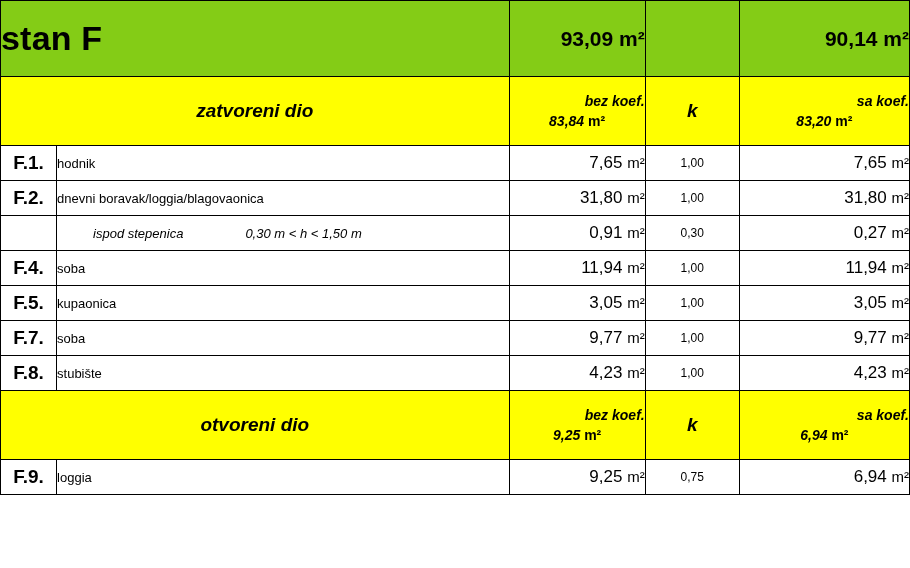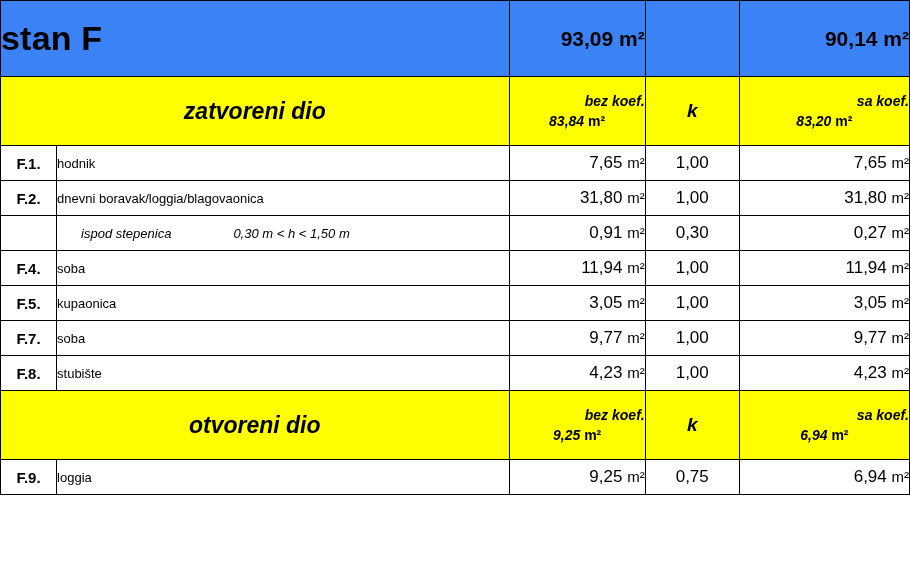--- a/index.html
+++ b/index.html
@@ -33,21 +33,21 @@
   }
   
   .c-code   { width: 56px; }
   .c-name   { width: 452px; }
   .c-area   { width: 136px; }
   .c-k      { width: 94px; }
   .c-area2  { width: 170px; }
 
   
   tr.hdr td {
-    background: #3b82f6;
+    background: #84cc16;
     height: 75px;
     margin-left: 24px;
   }
   .title-cell {
     font-size: 34px;
     font-weight: bold;
     padding-left: 28px;
     letter-spacing: 0.2px;
   }
   .hdr-area {
@@ -58,21 +58,21 @@
     white-space: nowrap;
   }
   .hdr-blank { background: #d9d9d9; }
 
   
   tr.section td {
     background: #ffff00;
     height: 68px;
   }
   .sec-label {
-    font-size: 23px;
+    font-size: 19px;
     font-style: italic;
     font-weight: bold;
     text-align: center;
   }
   .sec-sum {
     font-size: 14px;
     font-weight: bold;
     font-style: italic;
     text-align: right;
     padding-right: 10px;
@@ -88,47 +88,47 @@
   .sec-k {
     font-size: 19px;
     font-weight: bold;
     font-style: italic;
     text-align: center;
   }
 
   
   tr.data td { height: 34px; }
   .code {
-    font-size: 15px;
+    font-size: 19px;
     font-weight: bold;
     text-align: center;
   }
   .name {
     font-size: 13px;
     padding-left: 14px;
   }
   .name.sub {
     font-style: italic;
-    padding-left: 24px;
+    padding-left: 36px;
   }
   .name.sub .cond {
     display: inline-block;
     margin-left: 62px;
     font-style: italic;
   }
   .num {
     font-size: 17px;
     text-align: right;
     padding-right: 10px;
     white-space: nowrap;
     margin-left: 28px;
   }
   .num .u { font-size: 15px; }
   .kval {
-    font-size: 17px;
+    font-size: 12px;
     text-align: center;
   }
 </style>
 </head>
 <body>
 
 <div class="sheet">
   <table class="apt">
     <colgroup>
       <col class="c-code">

